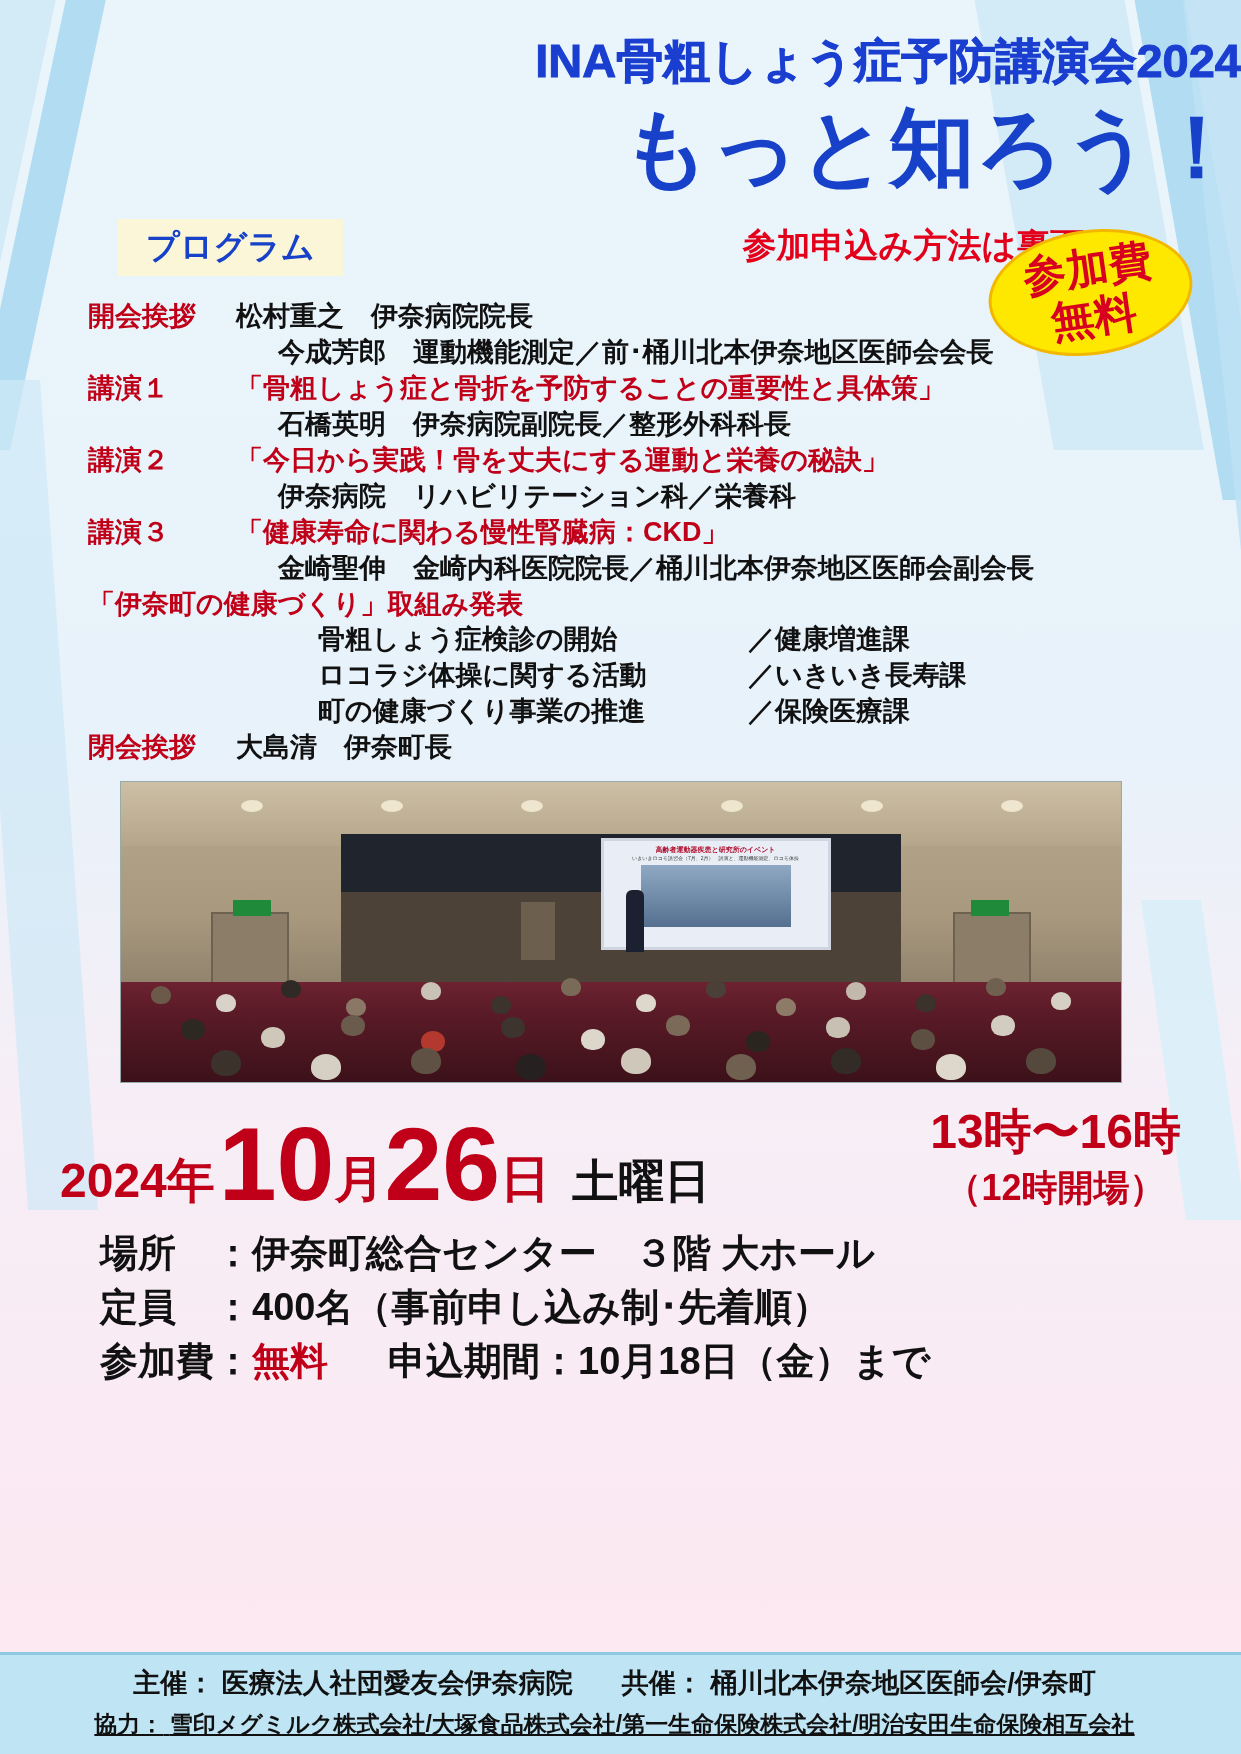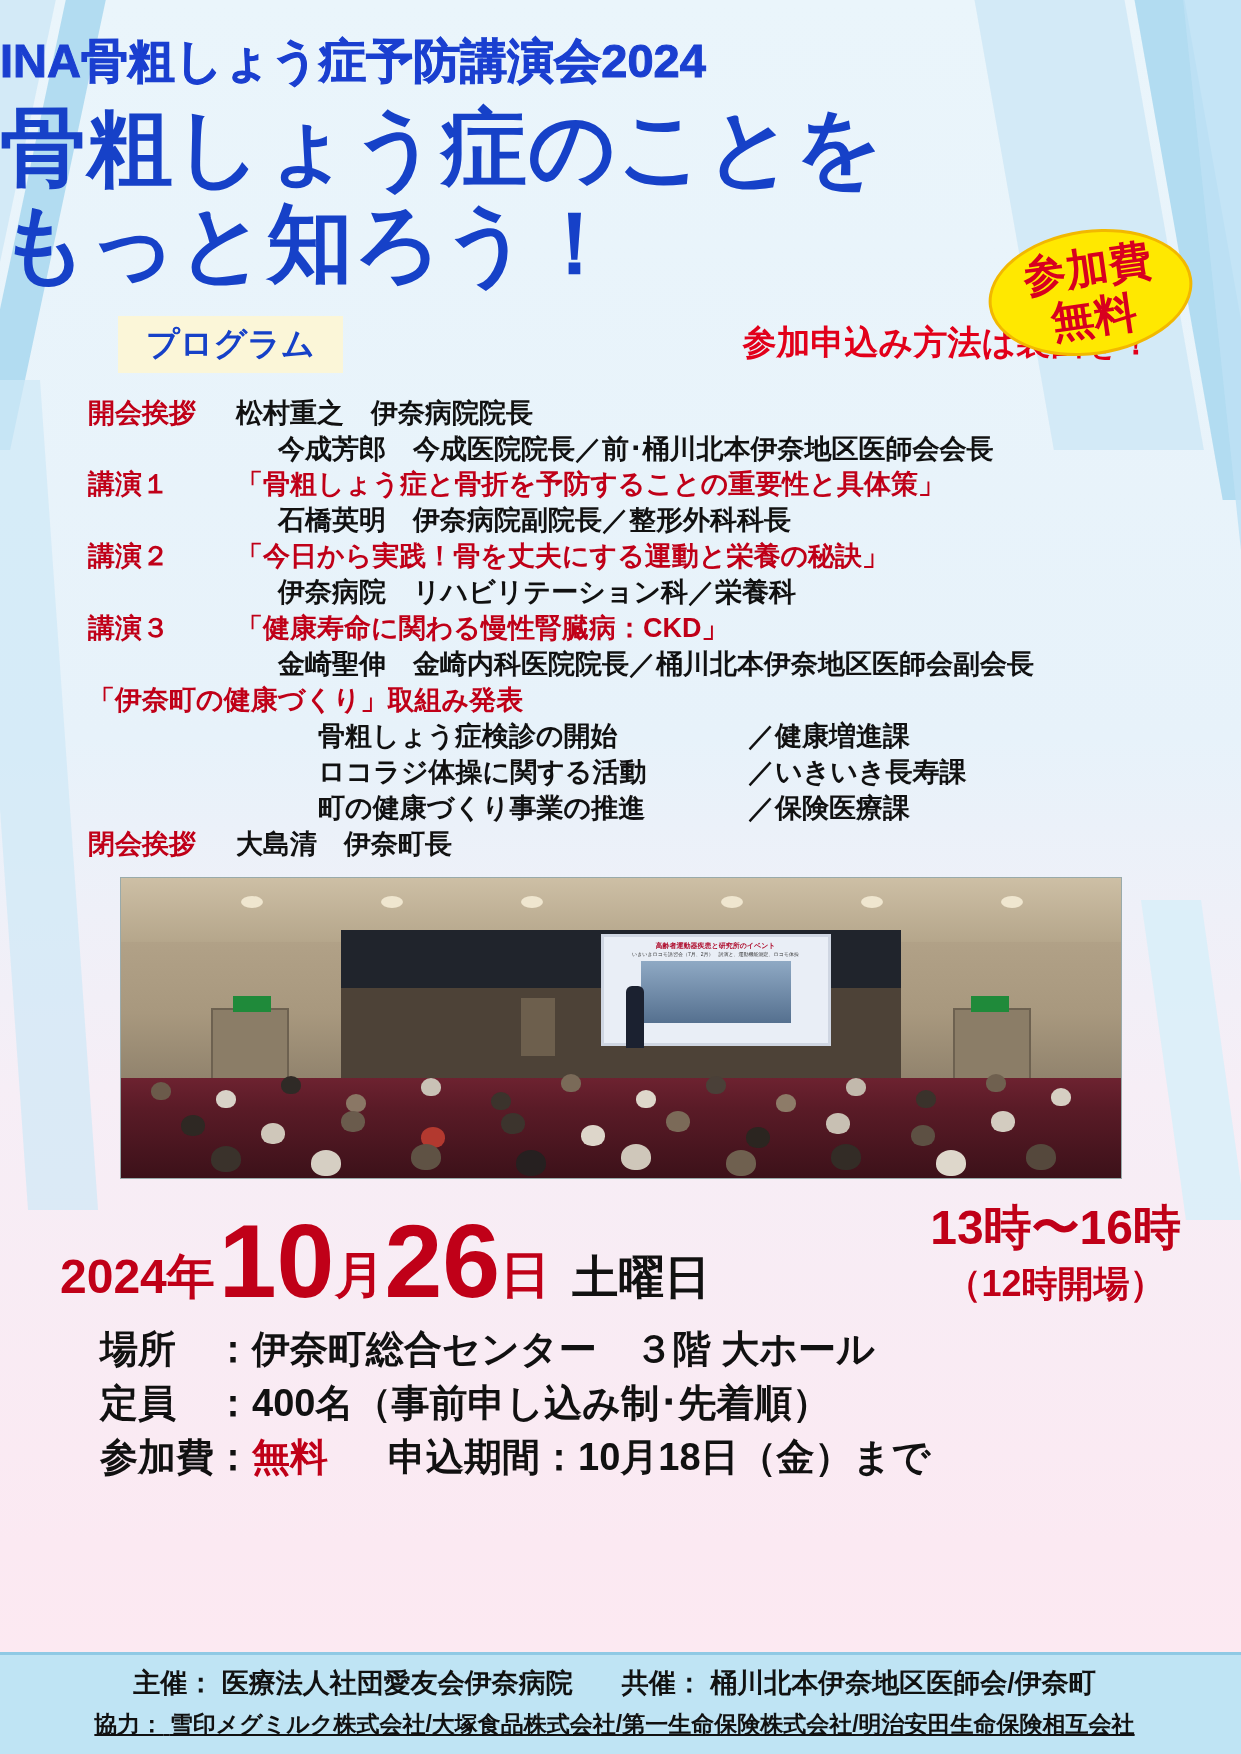--- a/index.html
+++ b/index.html
@@ -27,21 +27,21 @@
     transform-origin: top left;
   }
   .b1 { left:-60px; top:-20px; width:120px; height:520px; transform:skewX(-12deg); background:#cfe8f6; }
   .b2 { left:70px; top:-20px; width:40px; height:470px; transform:skewX(-12deg); background:#a8d7ef; }
   .b3 { right:120px; top:-20px; width:150px; height:470px; transform:skewX(10deg); background:#cfe8f6; }
   .b4 { right:60px; top:-20px; width:50px; height:520px; transform:skewX(10deg); background:#a8d7ef; }
   .b5 { right:-40px; top:-20px; width:100px; height:1180px; transform:skewX(6deg); background:#bde1f4; }
   .b6 { left:-30px; top:380px; width:70px; height:830px; transform:skewX(4deg); background:#cfe8f6; opacity:.7;}
   .b7 { right:40px; top:900px; width:60px; height:320px; transform:skewX(8deg); background:#d8eef9; }
 
-  .title-area { position:relative; z-index:3; text-align:left; padding-top:30px; }
+  .title-area { position:relative; z-index:3; text-align:right; padding-top:30px; }
 
   .supertitle {
     font-size:47px; font-weight:bold; color:#1a3fd0;
     letter-spacing:0px;
     -webkit-text-stroke: 1px #1a3fd0;
   }
   .maintitle {
     margin-top:6px;
     font-size:86px; font-weight:bold; color:#1641c8;
     line-height:1.12;
@@ -147,21 +147,20 @@
   <div class="band b2"></div>
   <div class="band b3"></div>
   <div class="band b4"></div>
   <div class="band b5"></div>
   <div class="band b6"></div>
   <div class="band b7"></div>
 
   <div class="title-area">
     <div class="supertitle">INA骨粗しょう症予防講演会2024</div>
     <div class="maintitle">
-      <span class="l2">骨粗しょう症のことを</span>
       <span class="l2">もっと知ろう！</span>
     </div>
   </div>
 
   <div class="freebadge">
     <span>参加費</span>
     <span>無料</span>
   </div>
 
   <div class="prog-row">
@@ -170,21 +169,21 @@
   </div>
 
   <div class="program">
 
     <div class="pline">
       <span class="lbl">開会挨拶</span>
       <span class="txt">松村重之　伊奈病院院長</span>
     </div>
 
     <div class="pline indent">
-      <span class="txt">今成芳郎　今成医院院長／前･桶川北本伊奈地区医師会会長</span>
+      <span class="txt">今成芳郎　運動機能測定／前･桶川北本伊奈地区医師会会長</span>
     </div>
 
     <div class="pline">
       <span class="lbl">講演１</span>
       <span class="txt red">「骨粗しょう症と骨折を予防することの重要性と具体策」</span>
     </div>
 
     <div class="pline indent">
       <span class="txt">石橋英明　伊奈病院副院長／整形外科科長</span>
     </div>

